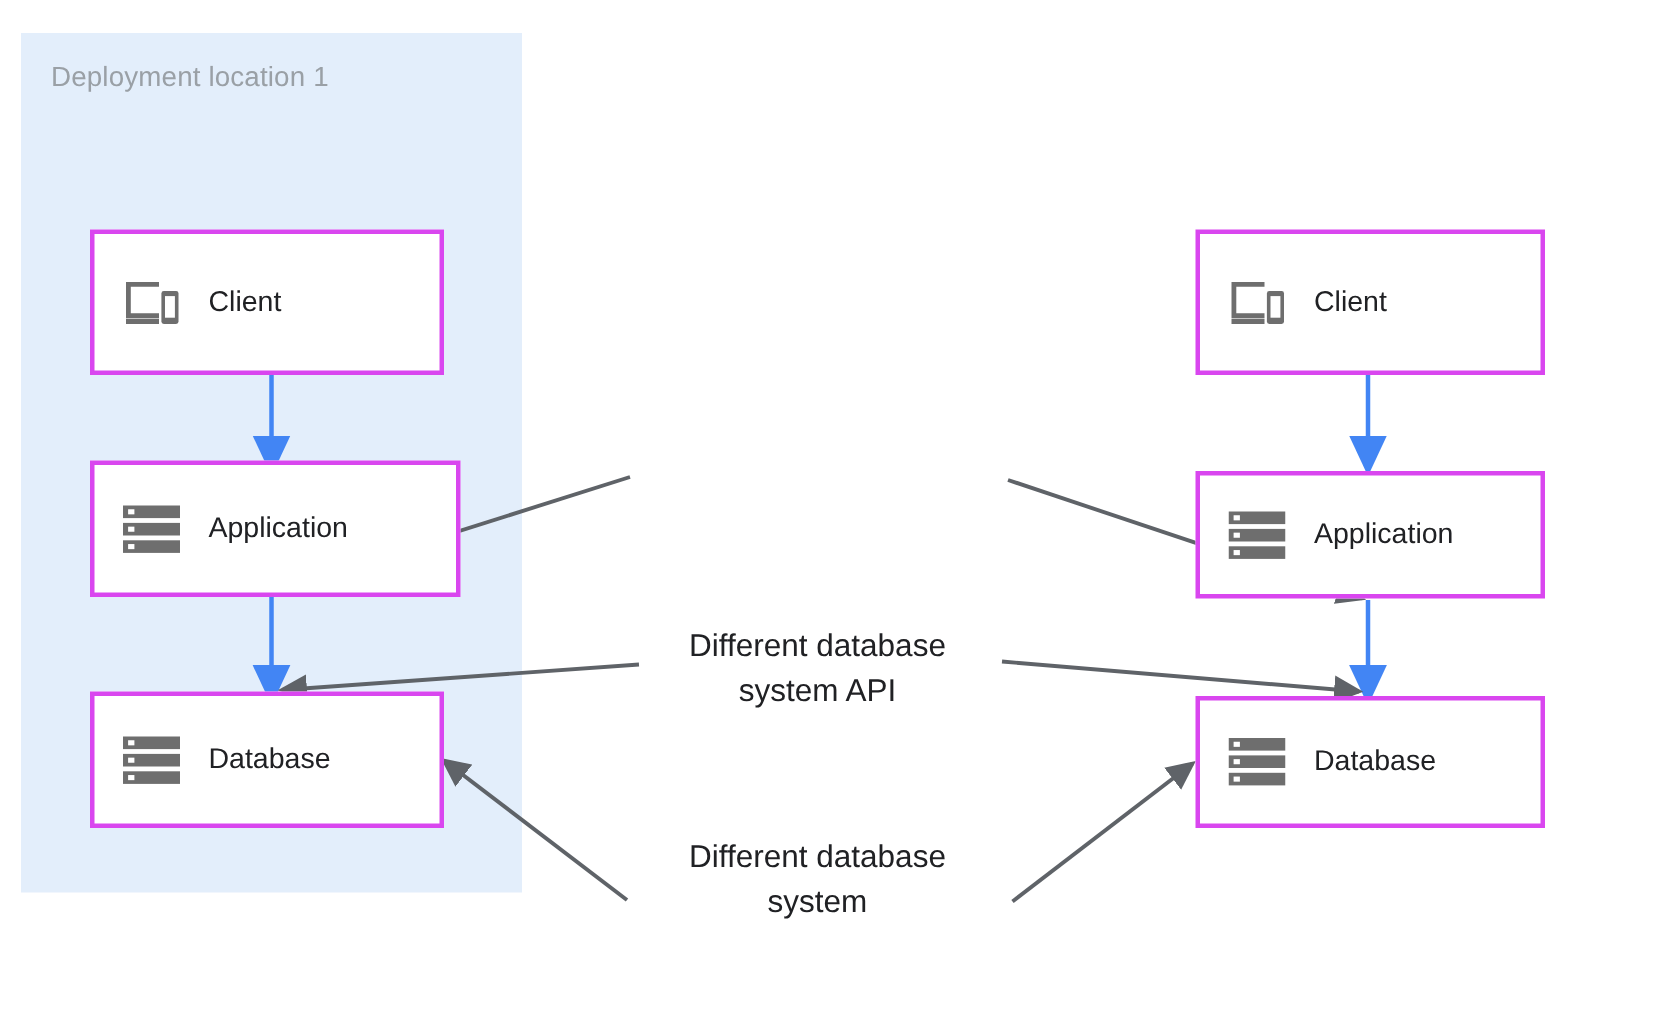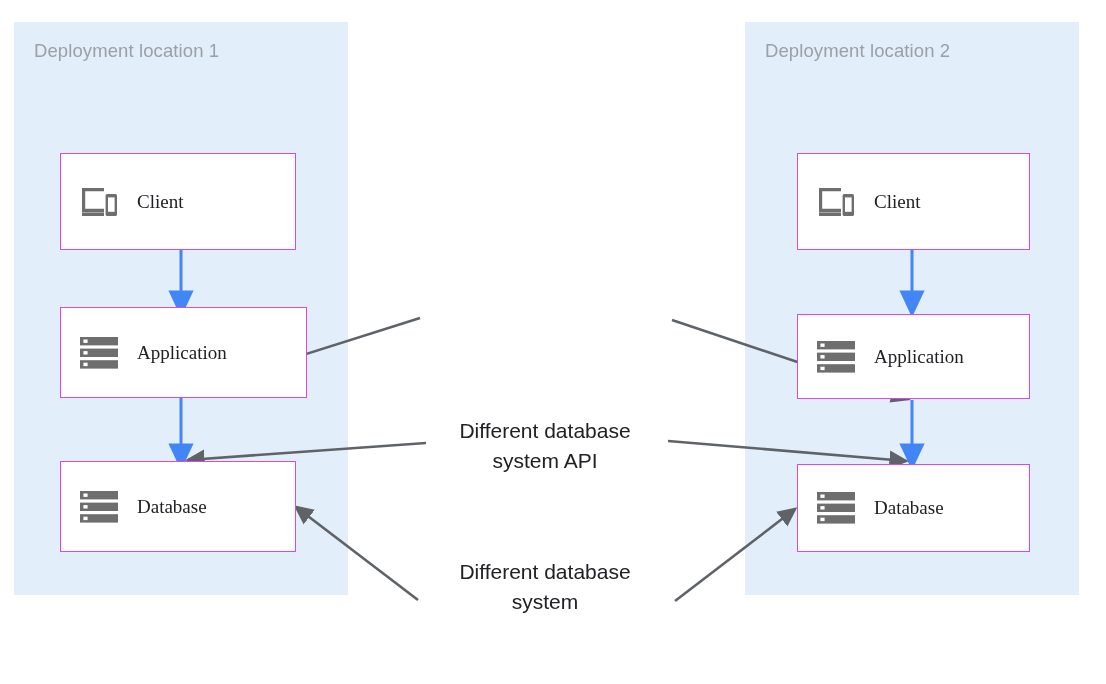--- a/index.html
+++ b/index.html
@@ -36,26 +36,25 @@
     font-size: 18.5px;
     color: #9aa0a6;
     letter-spacing: 0.1px;
     white-space: nowrap;
   }
 
   
   .node {
     position: absolute;
     background: #ffffff;
-    border: 1px solid #d946ef;
+    border: 3px solid #d946ef;
     box-sizing: border-box;
     display: flex;
     align-items: center;
     padding-left: 18px;
-    font-family: Liberation Serif, serif;
   }
   .node-label {
     font-size: 19px;
     color: #202124;
     margin-left: 18px;
     white-space: nowrap;
   }
 
   .icon-wrap {
     width: 40px;
@@ -90,23 +89,20 @@
 </style>
 </head>
 <body>
 
 <div id="canvas">
 
   <div class="zone" id="zone-left">
     <div class="zone-title">Deployment location 1</div>
   </div>
 
-  <div class="zone" id="zone-right">
-    <div class="zone-title">Deployment location 2</div>
-  </div>
 
   <svg id="wires" viewBox="0 0 1106 684" xmlns="http://www.w3.org/2000/svg">
     <defs>
       <marker id="blue-head" markerWidth="9" markerHeight="9" refX="4.2" refY="4.5" orient="auto" markerUnits="strokeWidth">
         <path d="M0,0.3 L9,4.5 L0,8.7 Z" fill="#4285f4"></path>
       </marker>
       <marker id="gray-head" markerWidth="7.5" markerHeight="7.5" refX="6.4" refY="3.75" orient="auto" markerUnits="strokeWidth">
         <path d="M0,0.2 L7.5,3.75 L0,7.3 Z" fill="#5f6368"></path>
       </marker>
     </defs>

